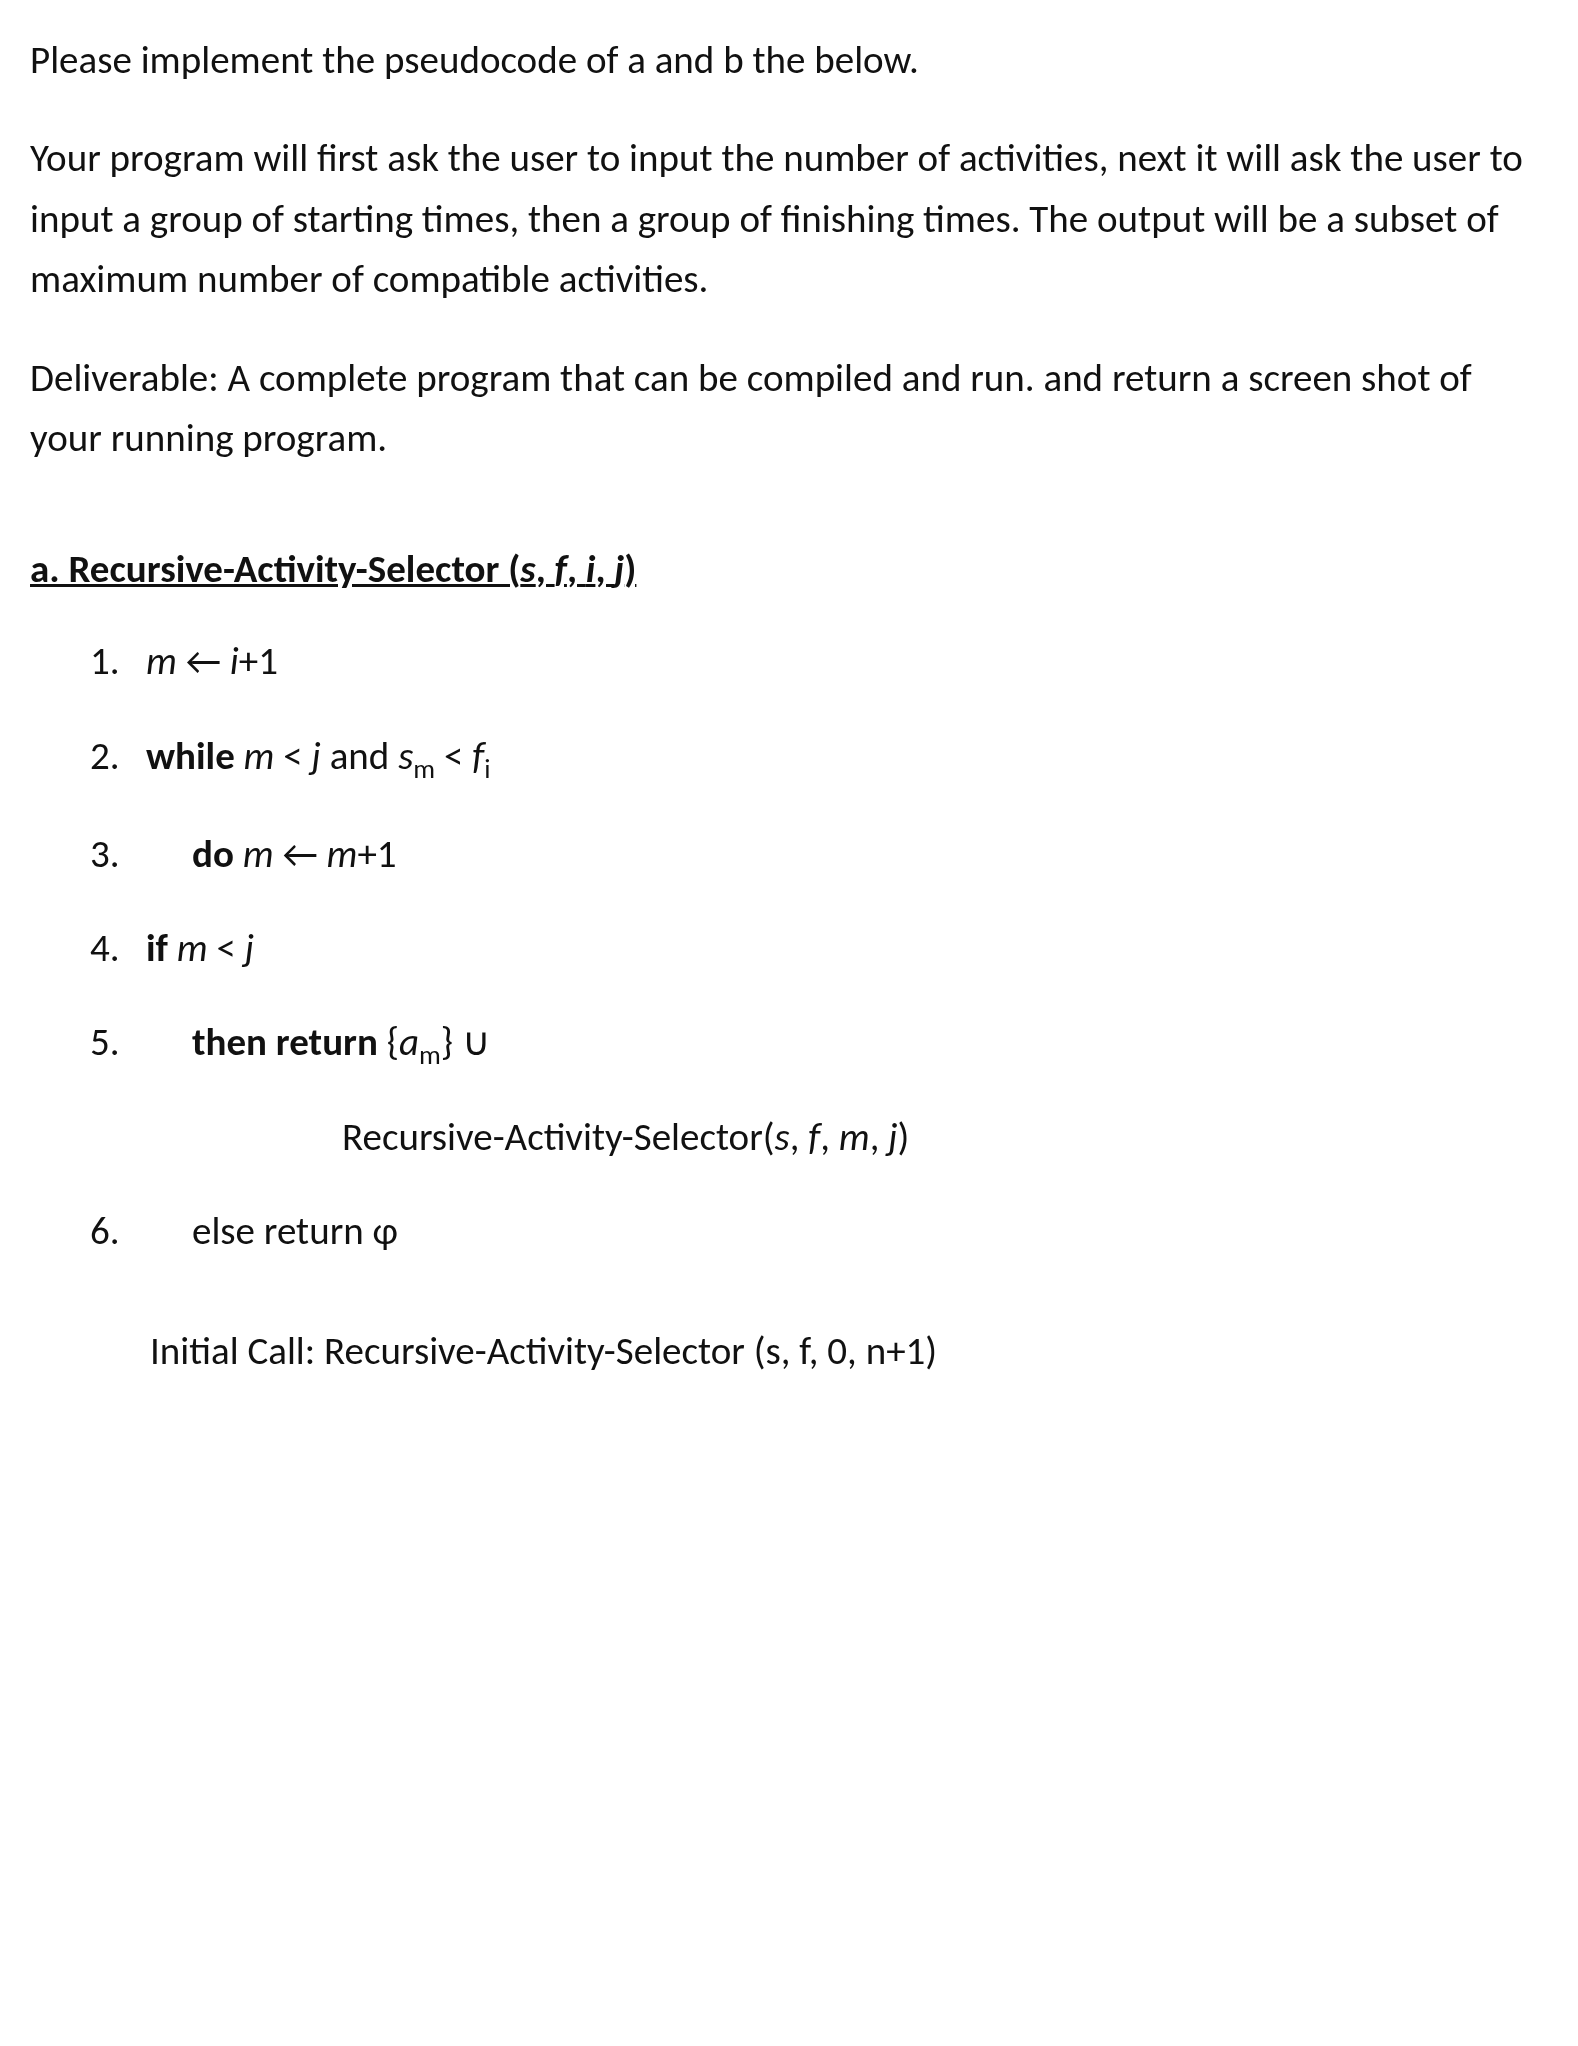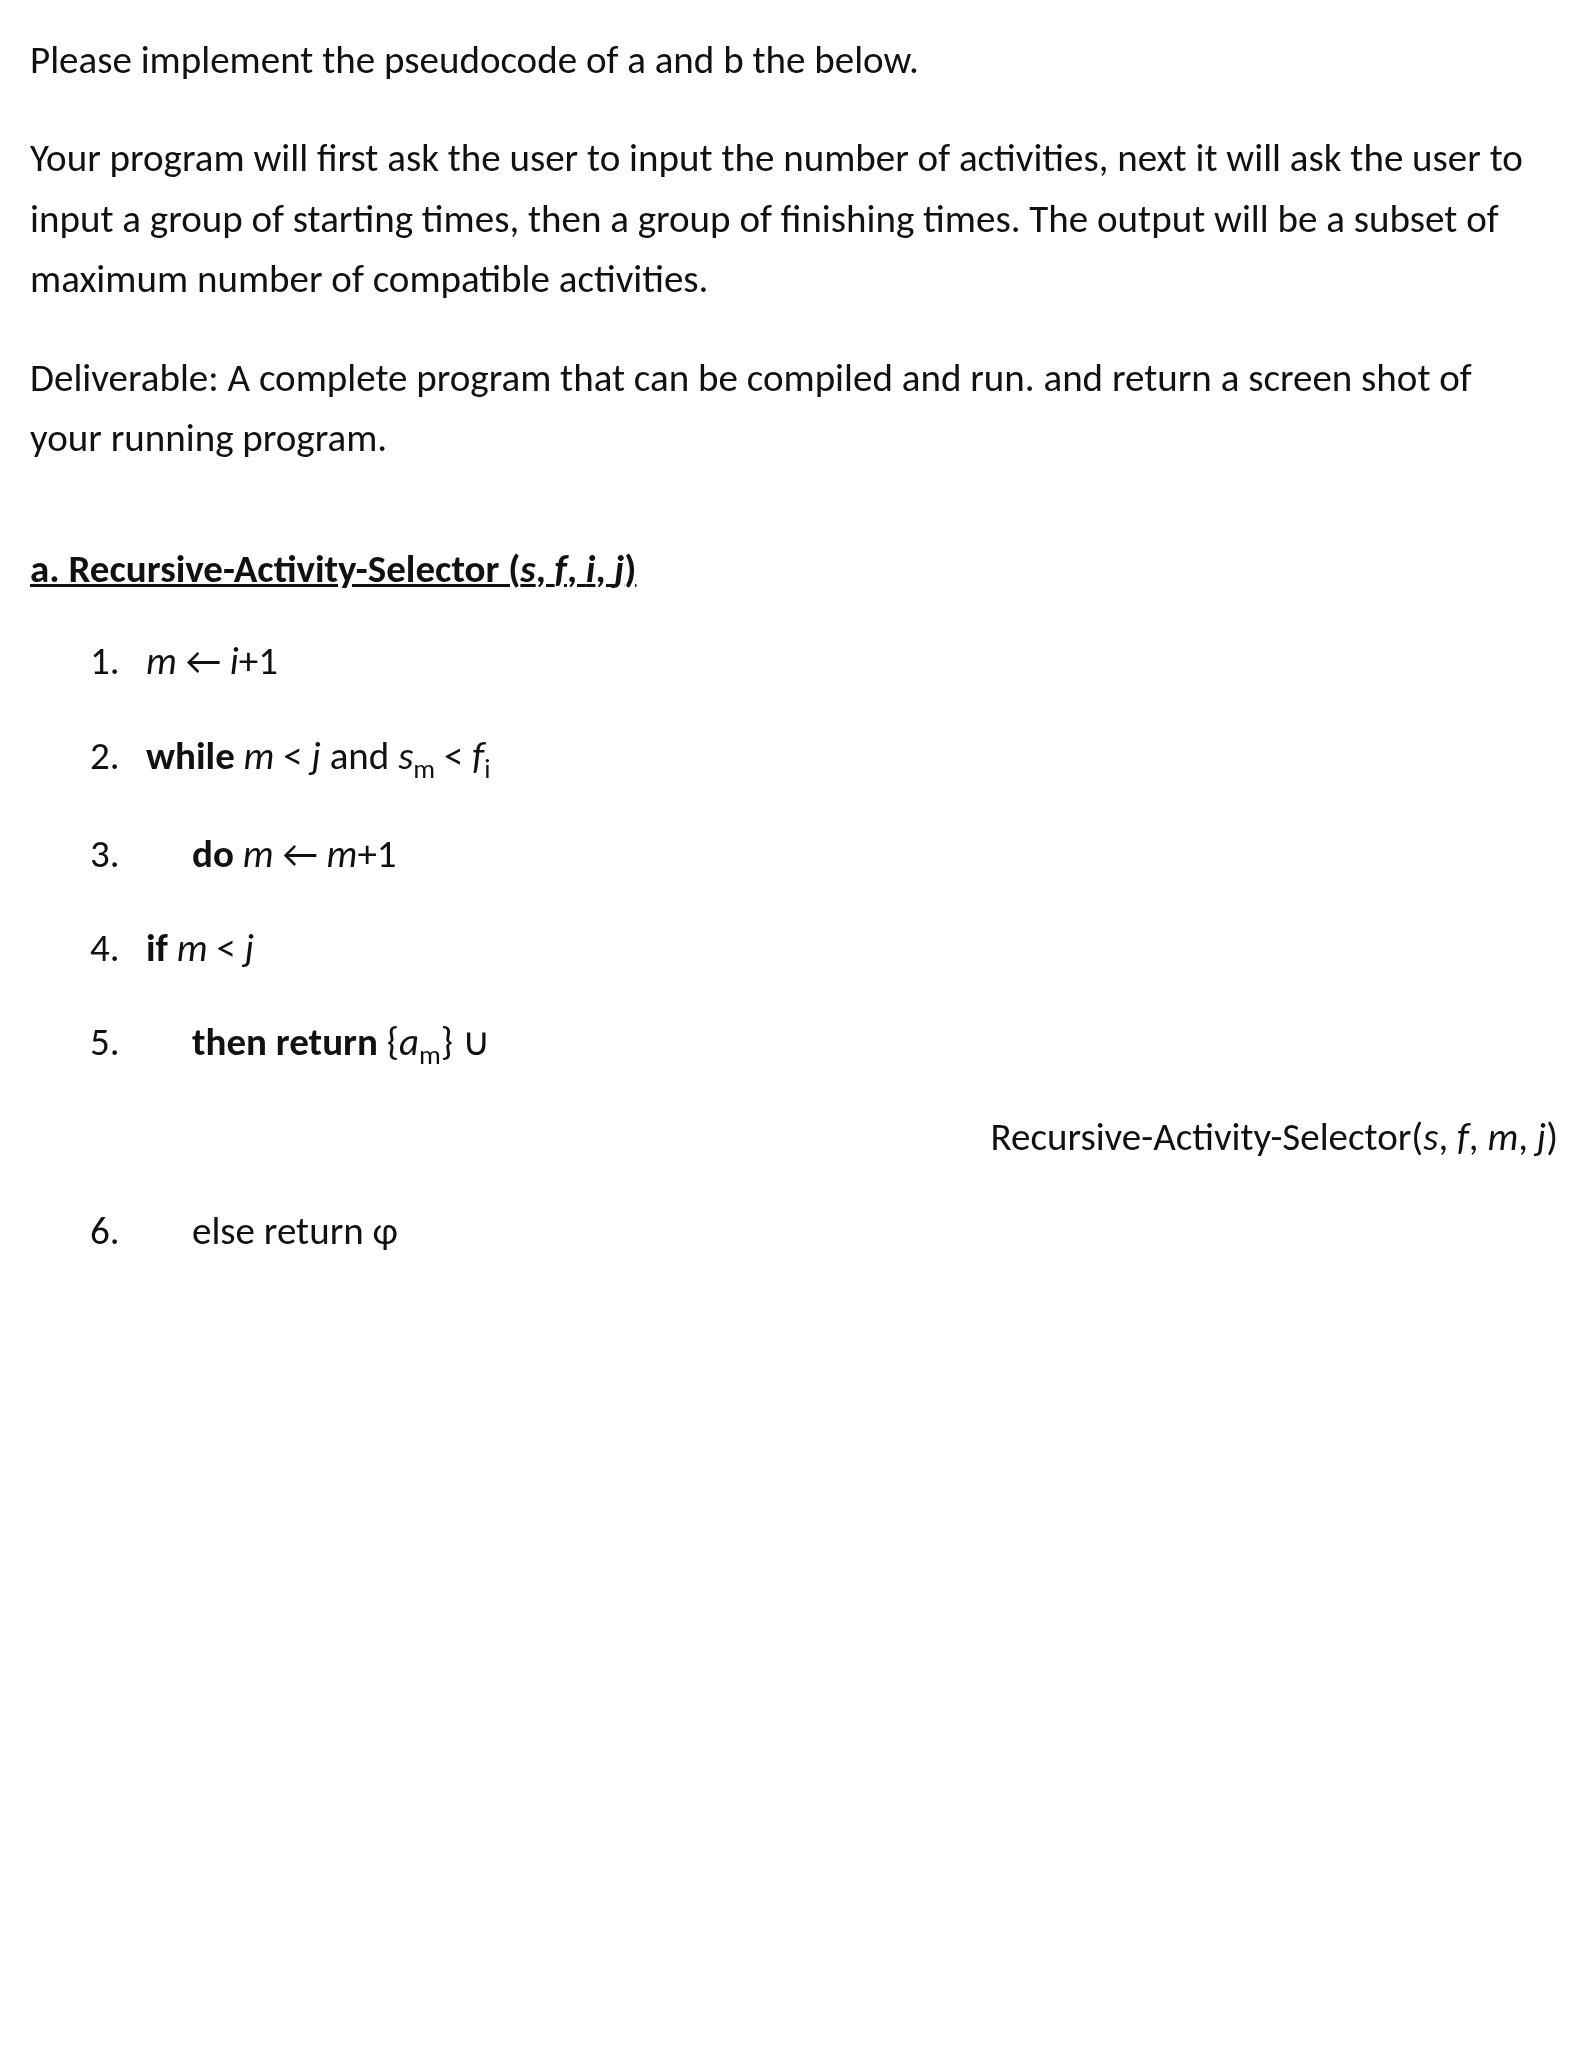--- a/index.html
+++ b/index.html
@@ -32,21 +32,21 @@
   .step {
     margin: 0 0 34px 0;
     display: flex;
   }
   .step .num {
     width: 56px;
     flex-shrink: 0;
   }
   .step .body { flex: 1; }
   .indent1 { padding-left: 46px; }
-  .indent2 { padding-left: 150px; text-align: right; }
+  .indent2 { padding-left: 150px; }
   .ital { font-style: italic; }
   .bold { font-weight: bold; }
   .sub {
     font-size: 0.7em;
     vertical-align: sub;
   }
   .notes {
     margin-top: 60px;
     margin-left: 120px;
   }
@@ -108,13 +108,14 @@
   <div class="step">
     <div class="num">6.</div>
     <div class="body indent1">
       <span>else return </span><span>ɸ</span>
     </div>
   </div>
 
 </div>
 
 <div class="notes">
+  <div class="line">Initial Call: Recursive-Activity-Selector (s, f, 0, n+1)</div>
 </div>
 
 </body></html>

